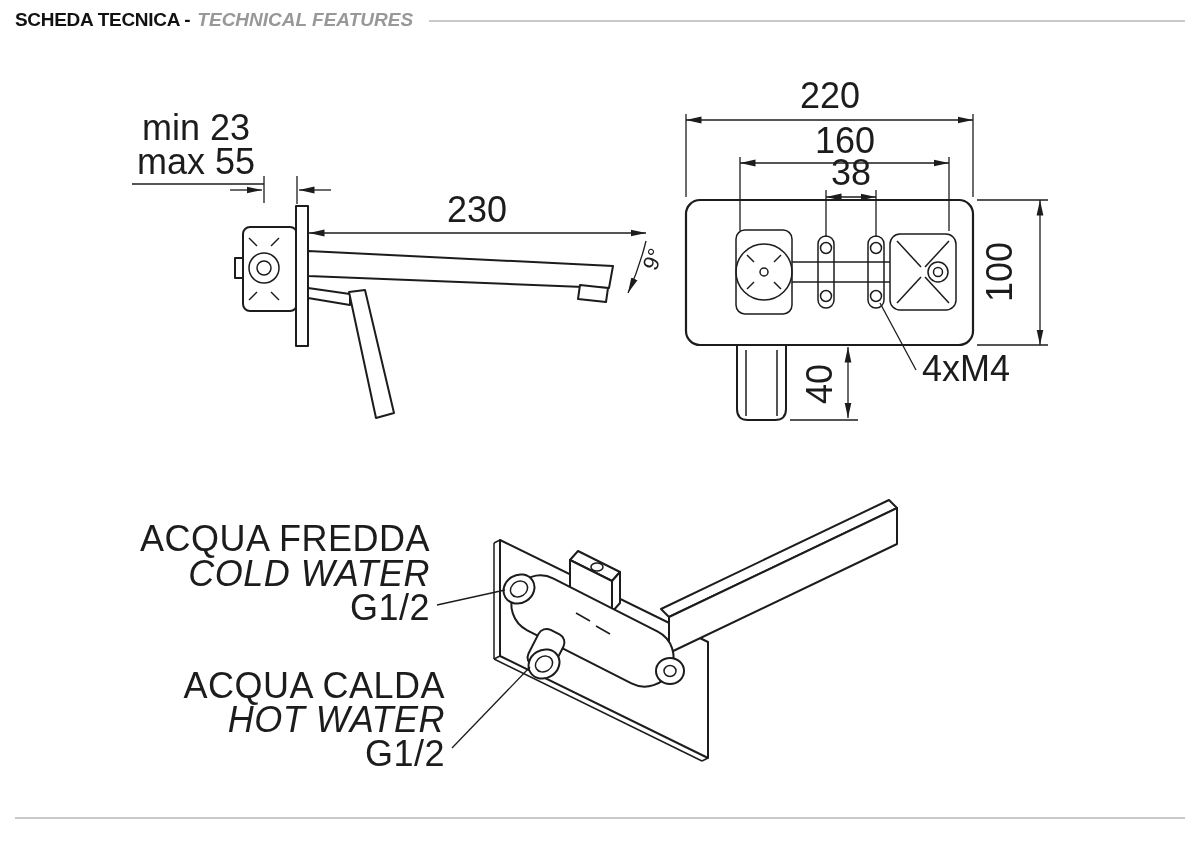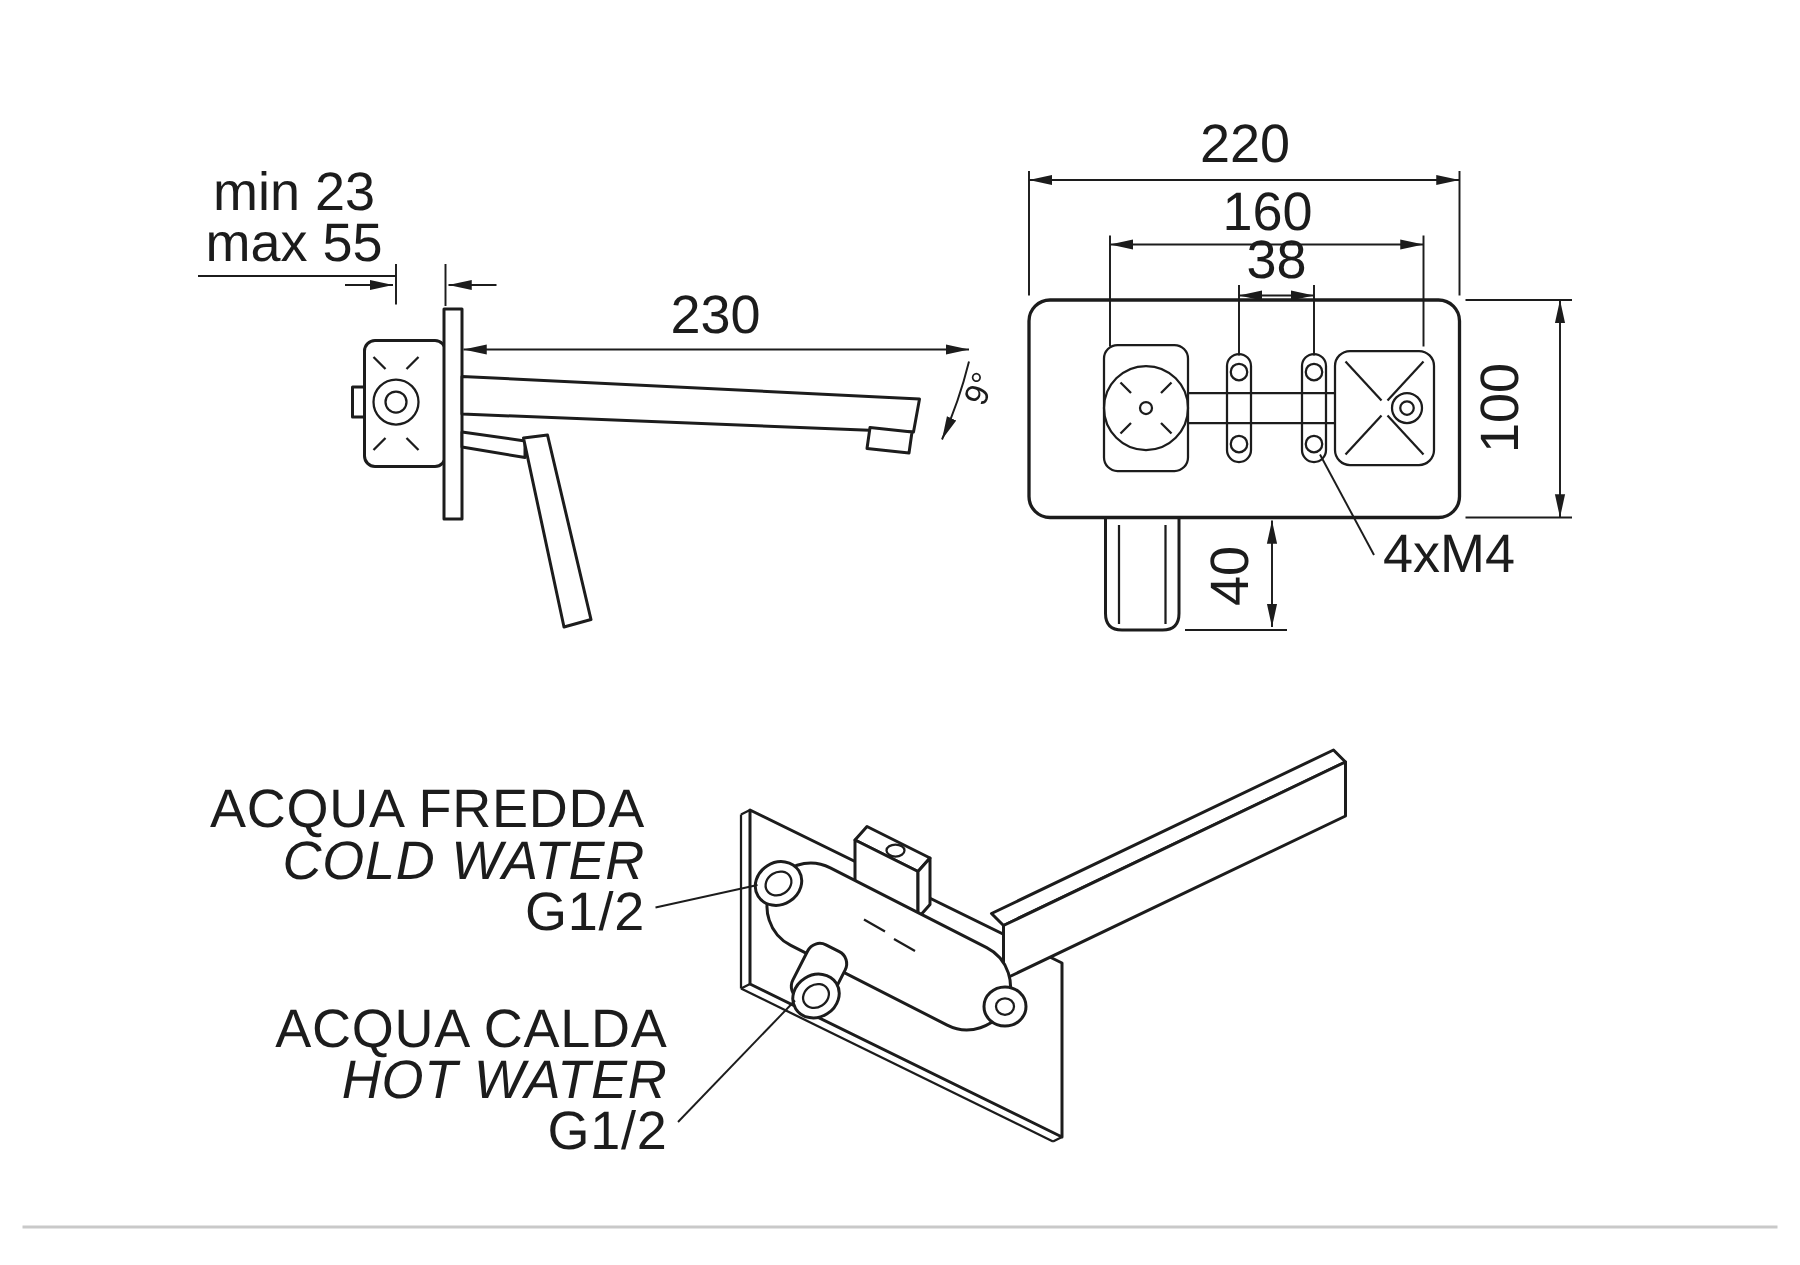--- a/index.html
+++ b/index.html
@@ -29,20 +29,25 @@
   .draw{fill:#fff;stroke:var(--line);stroke-width:2;stroke-linejoin:round;}
   .draw2{fill:#fff;stroke:var(--line);stroke-width:2.2;stroke-linejoin:round;}
   .thin{fill:none;stroke:var(--line);stroke-width:1.5;stroke-linejoin:round;}
   .dim{fill:none;stroke:var(--line);stroke-width:1.3;}
 </style>
 </head>
 <body>
 
 <div class="page">
 
+  <div class="header">
+    <span class="t-it">SCHEDA TECNICA -</span>
+    <span class="t-en">TECHNICAL FEATURES</span>
+    <div class="hrule"></div>
+  </div>
 
   <svg width="1200" height="843" viewBox="0 0 1200 843">
     <defs>
       <marker id="arr" viewBox="0 0 16 8" markerWidth="16" markerHeight="8" refX="15.5" refY="4" orient="auto-start-reverse" markerUnits="userSpaceOnUse">
         <path d="M0,0.6 L15.5,4 L0,7.4 Z" fill="#1c1c1c"></path>
       </marker>
     </defs>
 
     <g>
       <g>

